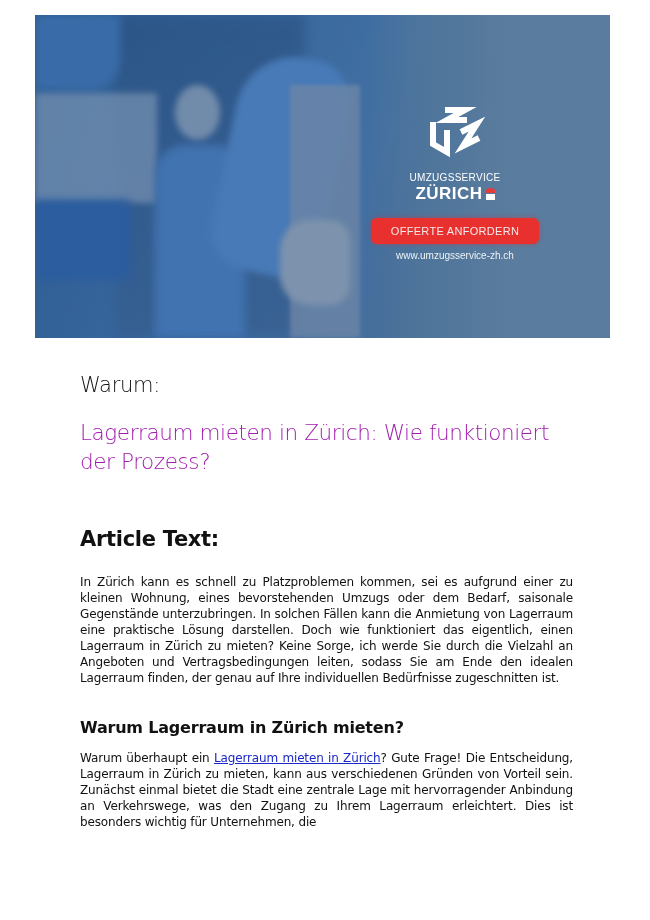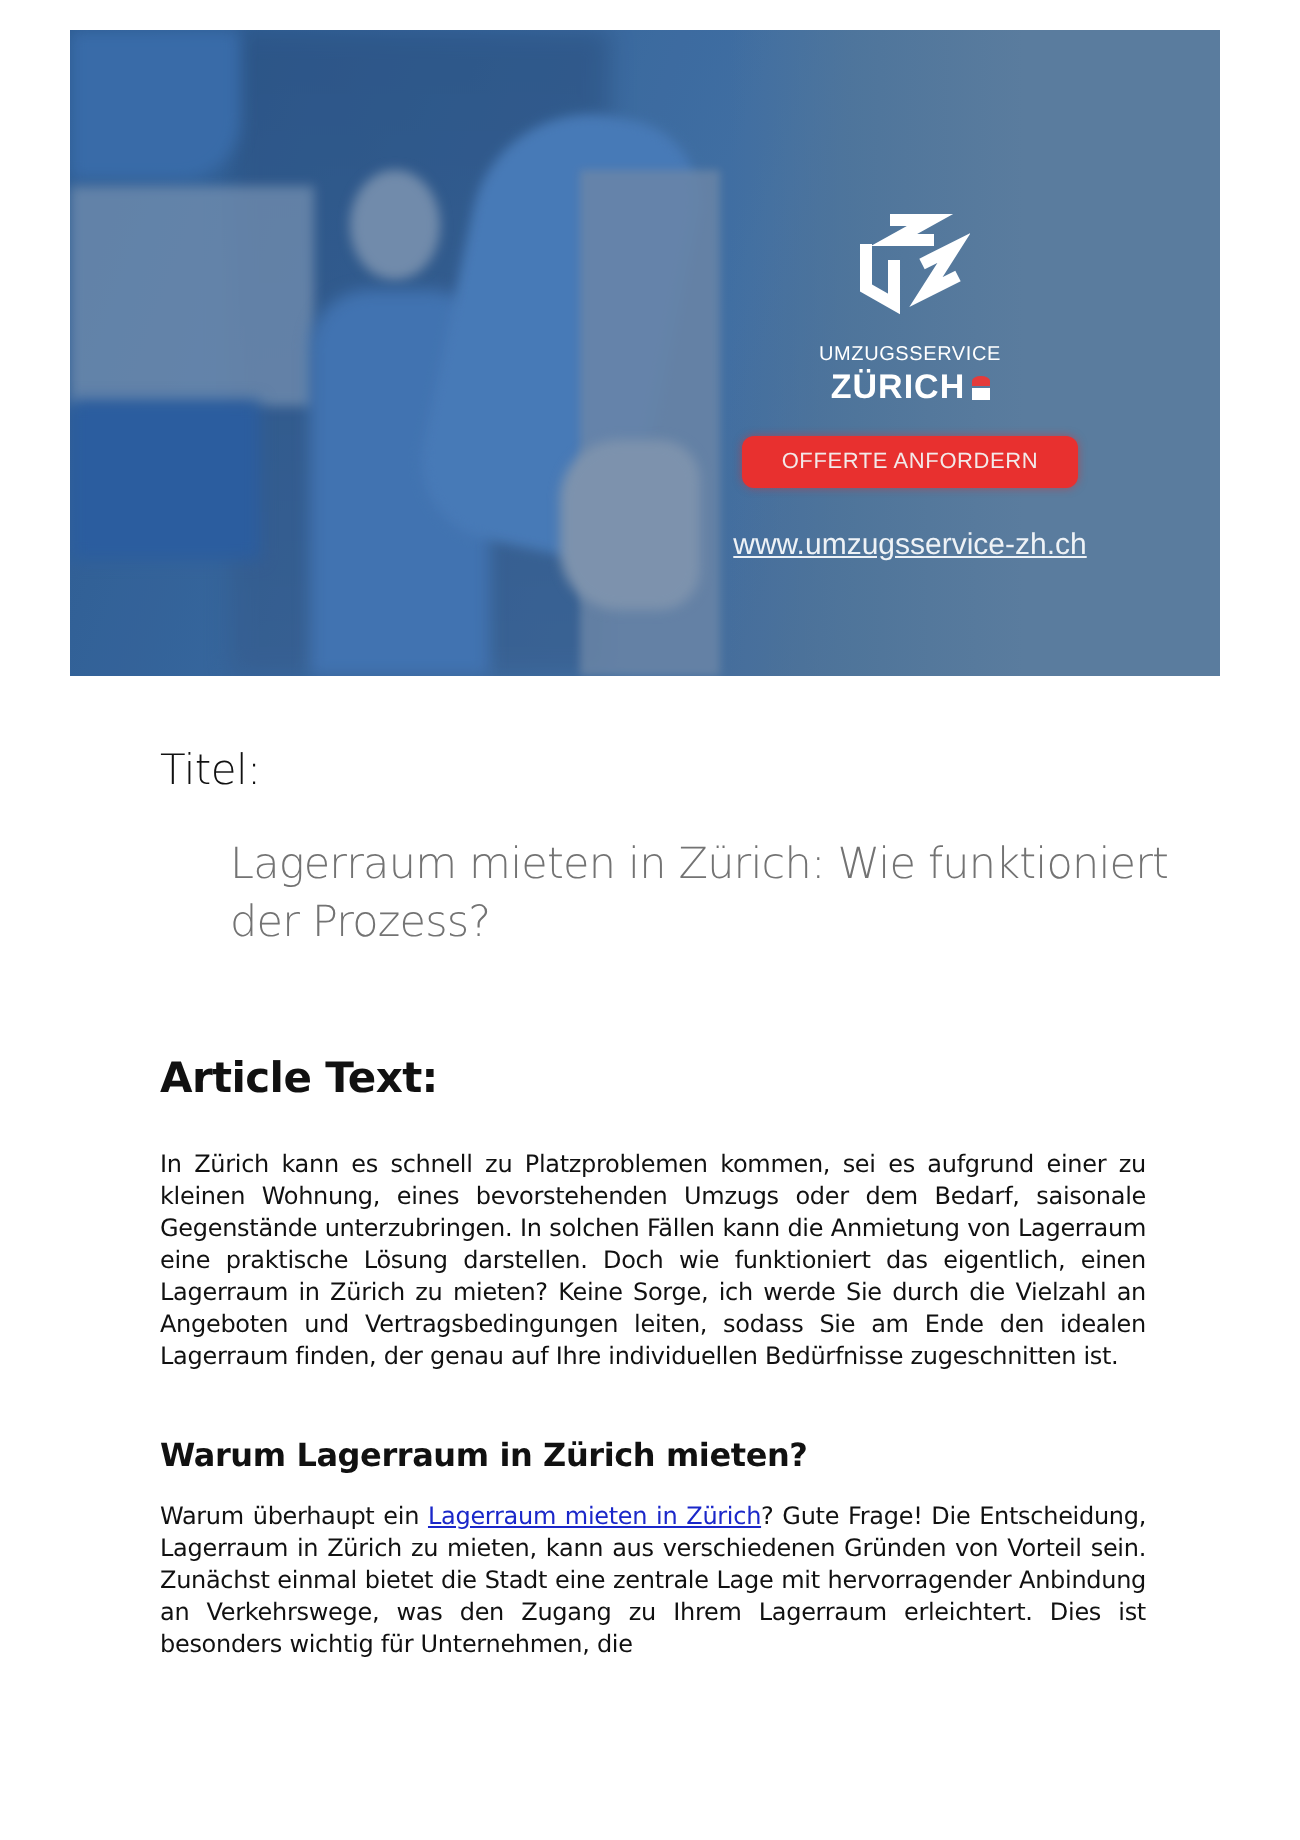--- a/index.html
+++ b/index.html
@@ -31,24 +31,24 @@
     .flag-icon { display: inline-block; width: 9px; height: 12px; position: relative; margin-left: 1px; }
     .flag-icon .red { position: absolute; left: 0; top: 0; width: 9px; height: 5px; background: #e43b3b; border-radius: 50% 50% 0 0; }
     .flag-icon .white { position: absolute; left: 0; top: 6px; width: 9px; height: 6px; background: #fff; }
     .tagline { font-family: "Liberation Sans", sans-serif; font-size: 9.6px; line-height: 11px; margin-top: 7px; letter-spacing: .2px; }
     .cta {
       display: block; margin: 13px auto 0; width: 168px; height: 26px; line-height: 26px;
       background: #e8302f; color: #f3e9e9; border-radius: 6px; border: none;
       font-family: "Liberation Sans", sans-serif; font-size: 11px; letter-spacing: .3px; text-align: center;
       box-shadow: 0 0 4px rgba(230,40,40,.5);
     }
-    .url { font-family: "Liberation Sans", sans-serif; font-size: 15px; margin-top: 20px; color: #eef2f6; text-decoration: underline; }
+    .url { font-family: "Liberation Sans", sans-serif; font-size: 10px; margin-top: 6px; color: #eef2f6; }
 
     .label-title { position: absolute; left: 80px; top: 373px; font-family: "DejaVu Sans", sans-serif; font-size: 21px; font-weight: 300; color: #111; letter-spacing: -.3px; }
-    .title { position: absolute; left: 80px; top: 418px; width: 480px; font-family: "DejaVu Sans", sans-serif; font-size: 21.5px; line-height: 29px; font-weight: 300; color: #737373; letter-spacing: -.4px; margin-left: 35px; }
+    .title { position: absolute; left: 80px; top: 418px; width: 480px; font-family: "DejaVu Sans", sans-serif; font-size: 21.5px; line-height: 29px; font-weight: 300; color: #a21caf; letter-spacing: -.4px; }
     .label-article { position: absolute; left: 80px; top: 527px; font-family: "DejaVu Sans", sans-serif; font-size: 21px; font-weight: 700; color: #111; letter-spacing: -.3px; }
 
     .para { position: absolute; left: 80px; width: 493px; font-family: "DejaVu Sans", sans-serif; font-size: 12px; line-height: 16px; text-align: justify; color: #111; letter-spacing: -.15px; }
     .p1 { top: 574px; }
     .subhead { position: absolute; left: 80px; top: 718px; font-family: "DejaVu Sans", sans-serif; font-size: 16px; font-weight: 700; color: #111; letter-spacing: -.2px; }
     .p2 { top: 750px; }
     .link { color: #1a27c9; text-decoration: underline; }
   </style>
 </head>
 <body>
@@ -83,21 +83,21 @@
       <span class="flag-icon">
           <span class="red"></span>
           <span class="white"></span>
         </span>
     </span>
   </div>
   <button class="cta">OFFERTE ANFORDERN</button>
   <div class="url">www.umzugsservice-zh.ch</div>
 </div>
 
-<div class="label-title">Titel:</div>
+<div class="label-title">Warum:</div>
 <h1 class="title" style="font-weight:300;">Lagerraum mieten in Zürich: Wie funktioniert der Prozess?</h1>
 <div class="label-article">Article Text:</div>
 
 <p class="para p1">In Zürich kann es schnell zu Platzproblemen kommen, sei es aufgrund einer zu kleinen Wohnung, eines bevorstehenden Umzugs oder dem Bedarf, saisonale Gegenstände unterzubringen. In solchen Fällen kann die Anmietung von Lagerraum eine praktische Lösung darstellen. Doch wie funktioniert das eigentlich, einen Lagerraum in Zürich zu mieten? Keine Sorge, ich werde Sie durch die Vielzahl an Angeboten und Vertragsbedingungen leiten, sodass Sie am Ende den idealen Lagerraum finden, der genau auf Ihre individuellen Bedürfnisse zugeschnitten ist.</p>
 
 <div class="subhead">Warum Lagerraum in Zürich mieten?</div>
 
 <p class="para p2"><span>Warum überhaupt ein </span><a class="link" href="#">Lagerraum mieten in Zürich</a><span>? Gute Frage! Die Entscheidung, Lagerraum in Zürich zu mieten, kann aus verschiedenen Gründen von Vorteil sein. Zunächst einmal bietet die Stadt eine zentrale Lage mit hervorragender Anbindung an Verkehrswege, was den Zugang zu Ihrem Lagerraum erleichtert. Dies ist besonders wichtig für Unternehmen, die</span></p>
 
 </body></html>

